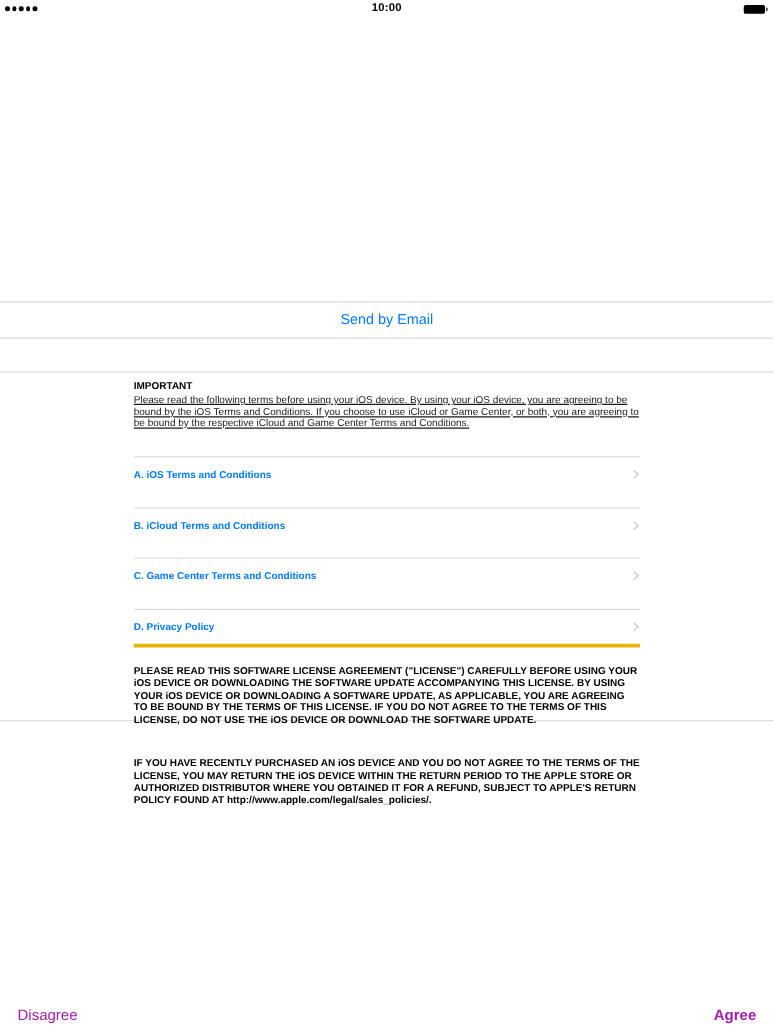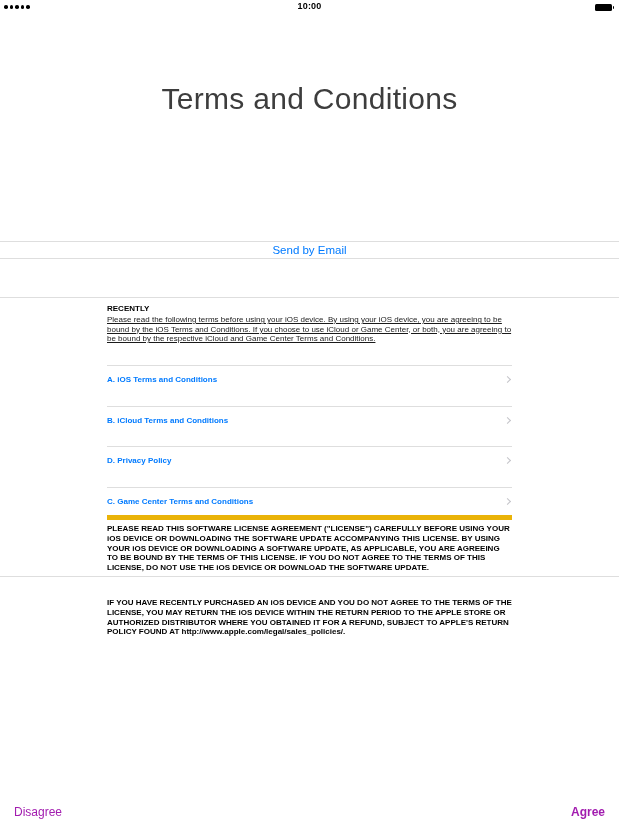--- a/index.html
+++ b/index.html
@@ -42,21 +42,21 @@
   
   .page-title {
     position: absolute; top: 82px; left: 0; right: 0;
     text-align: center;
     font-size: 30px; font-weight: 200; color: #3d3d3d;
     letter-spacing: 0.3px;
   }
 
   
   .email-row {
-    position: absolute; top: 241px; left: 0; right: 0; height: 18px;
+    position: absolute; top: 241px; left: 0; right: 0; height: 30px;
     border-top: 1px solid #dedede;
     border-bottom: 1px solid #dedede;
     background: #fff;
     display: flex; align-items: center; justify-content: center;
     cursor: pointer;
   }
   .email-row span { font-size: 11.5px; color: #007aff; }
 
   
   .terms-section {
@@ -84,22 +84,22 @@
   .chevron {
     width: 5px; height: 5px;
     border-top: 1.4px solid #c4c4c9;
     border-right: 1.4px solid #c4c4c9;
     transform: rotate(45deg);
     margin-right: 2px;
     flex: none;
   }
 
   .license-block {
-    border-top: 5px solid #eab308;
-    padding-top: 4px;
+    border-top: 3px solid #eab308;
+    padding-top: 14px;
   }
   .license-block p {
     font-size: 8px; font-weight: 700; line-height: 9.8px; color: #000;
   }
   .license-block p + p { margin-top: 25px; }
 
   
   .footer-btn {
     position: absolute; top: 805px;
     font-size: 12px; color: #a21caf; cursor: pointer;
@@ -120,48 +120,47 @@
       <span class="dot"></span>
       <span class="dot"></span>
     </div>
     <div class="status-time">10:00</div>
     <div class="battery">
       <span class="battery-body"></span>
       <span class="battery-cap"></span>
     </div>
   </div>
 
-  <div class="page-title">Terms and Conditions</div>
 
   <div class="email-row">
     <span>Send by Email</span>
   </div>
 
   <div class="terms-section">
 
     <div class="important-block">
-      <div class="important-heading">RECENTLY</div>
+      <div class="important-heading">IMPORTANT</div>
       <div class="important-body">Please read the following terms before using your iOS device. By using your iOS device, you are agreeing to be bound by the iOS Terms and Conditions. If you choose to use iCloud or Game Center, or both, you are agreeing to be bound by the respective iCloud and Game Center Terms and Conditions.</div>
     </div>
 
     <div class="terms-list">
       <div class="terms-row">
         <span class="label">A. iOS Terms and Conditions</span>
         <span class="chevron"></span>
       </div>
       <div class="terms-row">
         <span class="label">B. iCloud Terms and Conditions</span>
         <span class="chevron"></span>
       </div>
       <div class="terms-row">
-        <span class="label">D. Privacy Policy</span>
+        <span class="label">C. Game Center Terms and Conditions</span>
         <span class="chevron"></span>
       </div>
       <div class="terms-row">
-        <span class="label">C. Game Center Terms and Conditions</span>
+        <span class="label">D. Privacy Policy</span>
         <span class="chevron"></span>
       </div>
     </div>
 
     <div class="license-block">
       <p>PLEASE READ THIS SOFTWARE LICENSE AGREEMENT ("LICENSE") CAREFULLY BEFORE USING YOUR iOS DEVICE OR DOWNLOADING THE SOFTWARE UPDATE ACCOMPANYING THIS LICENSE. BY USING YOUR iOS DEVICE OR DOWNLOADING A SOFTWARE UPDATE, AS APPLICABLE, YOU ARE AGREEING TO BE BOUND BY THE TERMS OF THIS LICENSE. IF YOU DO NOT AGREE TO THE TERMS OF THIS LICENSE, DO NOT USE THE iOS DEVICE OR DOWNLOAD THE SOFTWARE UPDATE.</p>
       <p>IF YOU HAVE RECENTLY PURCHASED AN iOS DEVICE AND YOU DO NOT AGREE TO THE TERMS OF THE LICENSE, YOU MAY RETURN THE iOS DEVICE WITHIN THE RETURN PERIOD TO THE APPLE STORE OR AUTHORIZED DISTRIBUTOR WHERE YOU OBTAINED IT FOR A REFUND, SUBJECT TO APPLE'S RETURN POLICY FOUND AT http://www.apple.com/legal/sales_policies/.</p>
     </div>
 
   </div>

